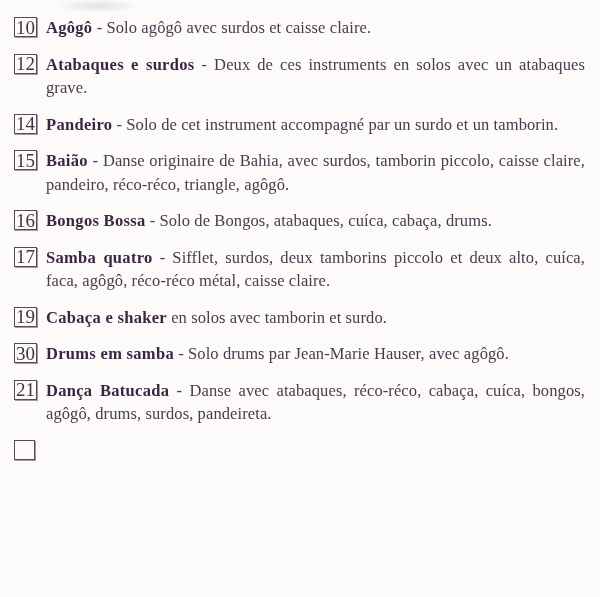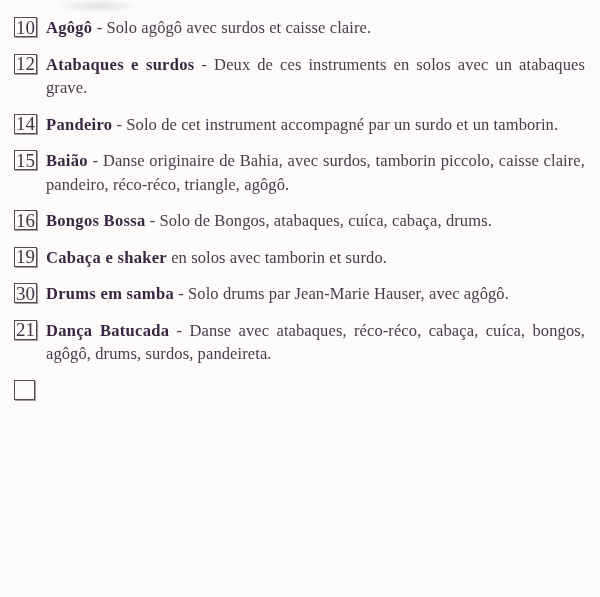--- a/index.html
+++ b/index.html
@@ -100,20 +100,26 @@
     <span class="track-text"><span class="track-title">Baião</span><span class="track-sep"> - </span><span class="track-desc">Danse originaire de Bahia, avec surdos, tamborin piccolo, caisse claire, pandeiro, réco-réco, triangle, agôgô.</span></span>
   </div>
 
   <div class="track">
     <span class="num-box">
       <span class="num">16</span>
     </span>
     <span class="track-text"><span class="track-title">Bongos Bossa</span><span class="track-sep"> - </span><span class="track-desc">Solo de Bongos, atabaques, cuíca, cabaça, drums.</span></span>
   </div>
 
+  <div class="track">
+    <span class="num-box">
+      <span class="num">17</span>
+    </span>
+    <span class="track-text"><span class="track-title">Samba quatro</span><span class="track-sep"> - </span><span class="track-desc">Sifflet, surdos, deux tamborins piccolo et deux alto, cuíca, faca, agôgô, réco-réco métal, caisse claire.</span></span>
+  </div>
 
   <div class="track">
     <span class="num-box">
       <span class="num">19</span>
     </span>
     <span class="track-text"><span class="track-title">Cabaça e shaker</span><span class="track-sep"> </span><span class="track-desc">en solos avec tamborin et surdo.</span></span>
   </div>
 
 
   <div class="track">

